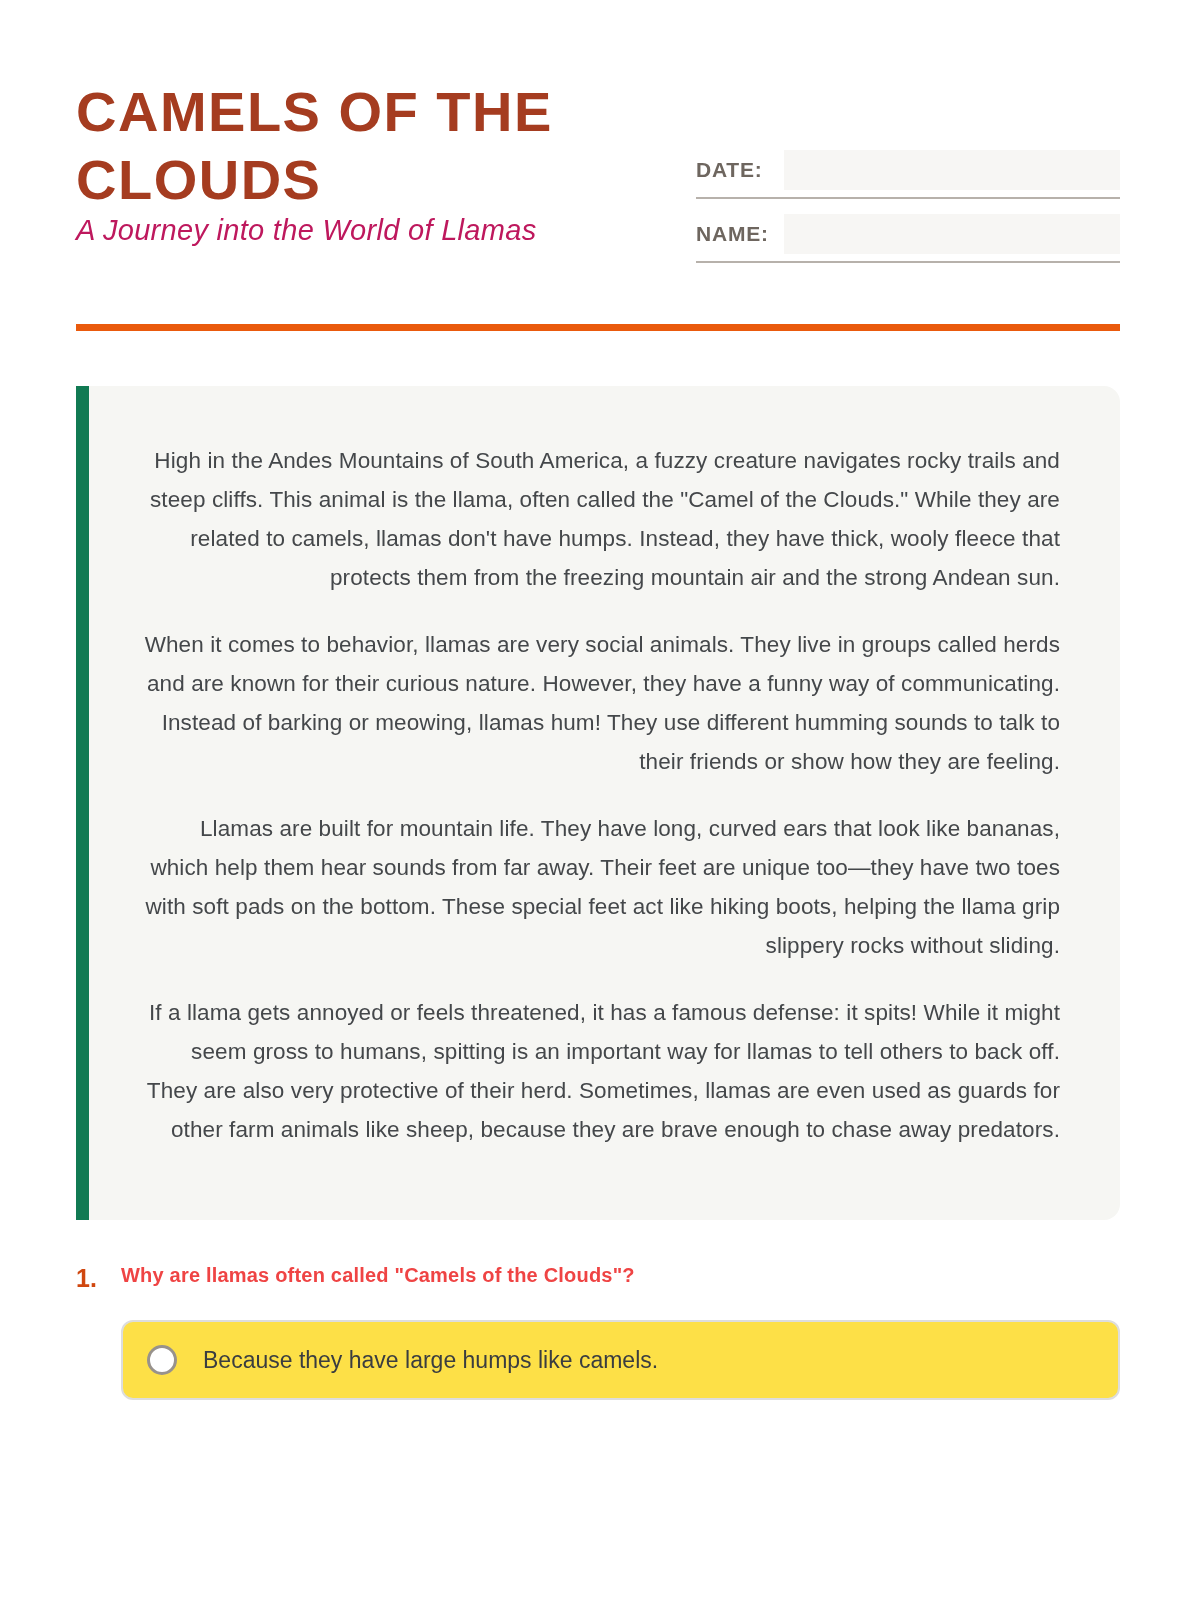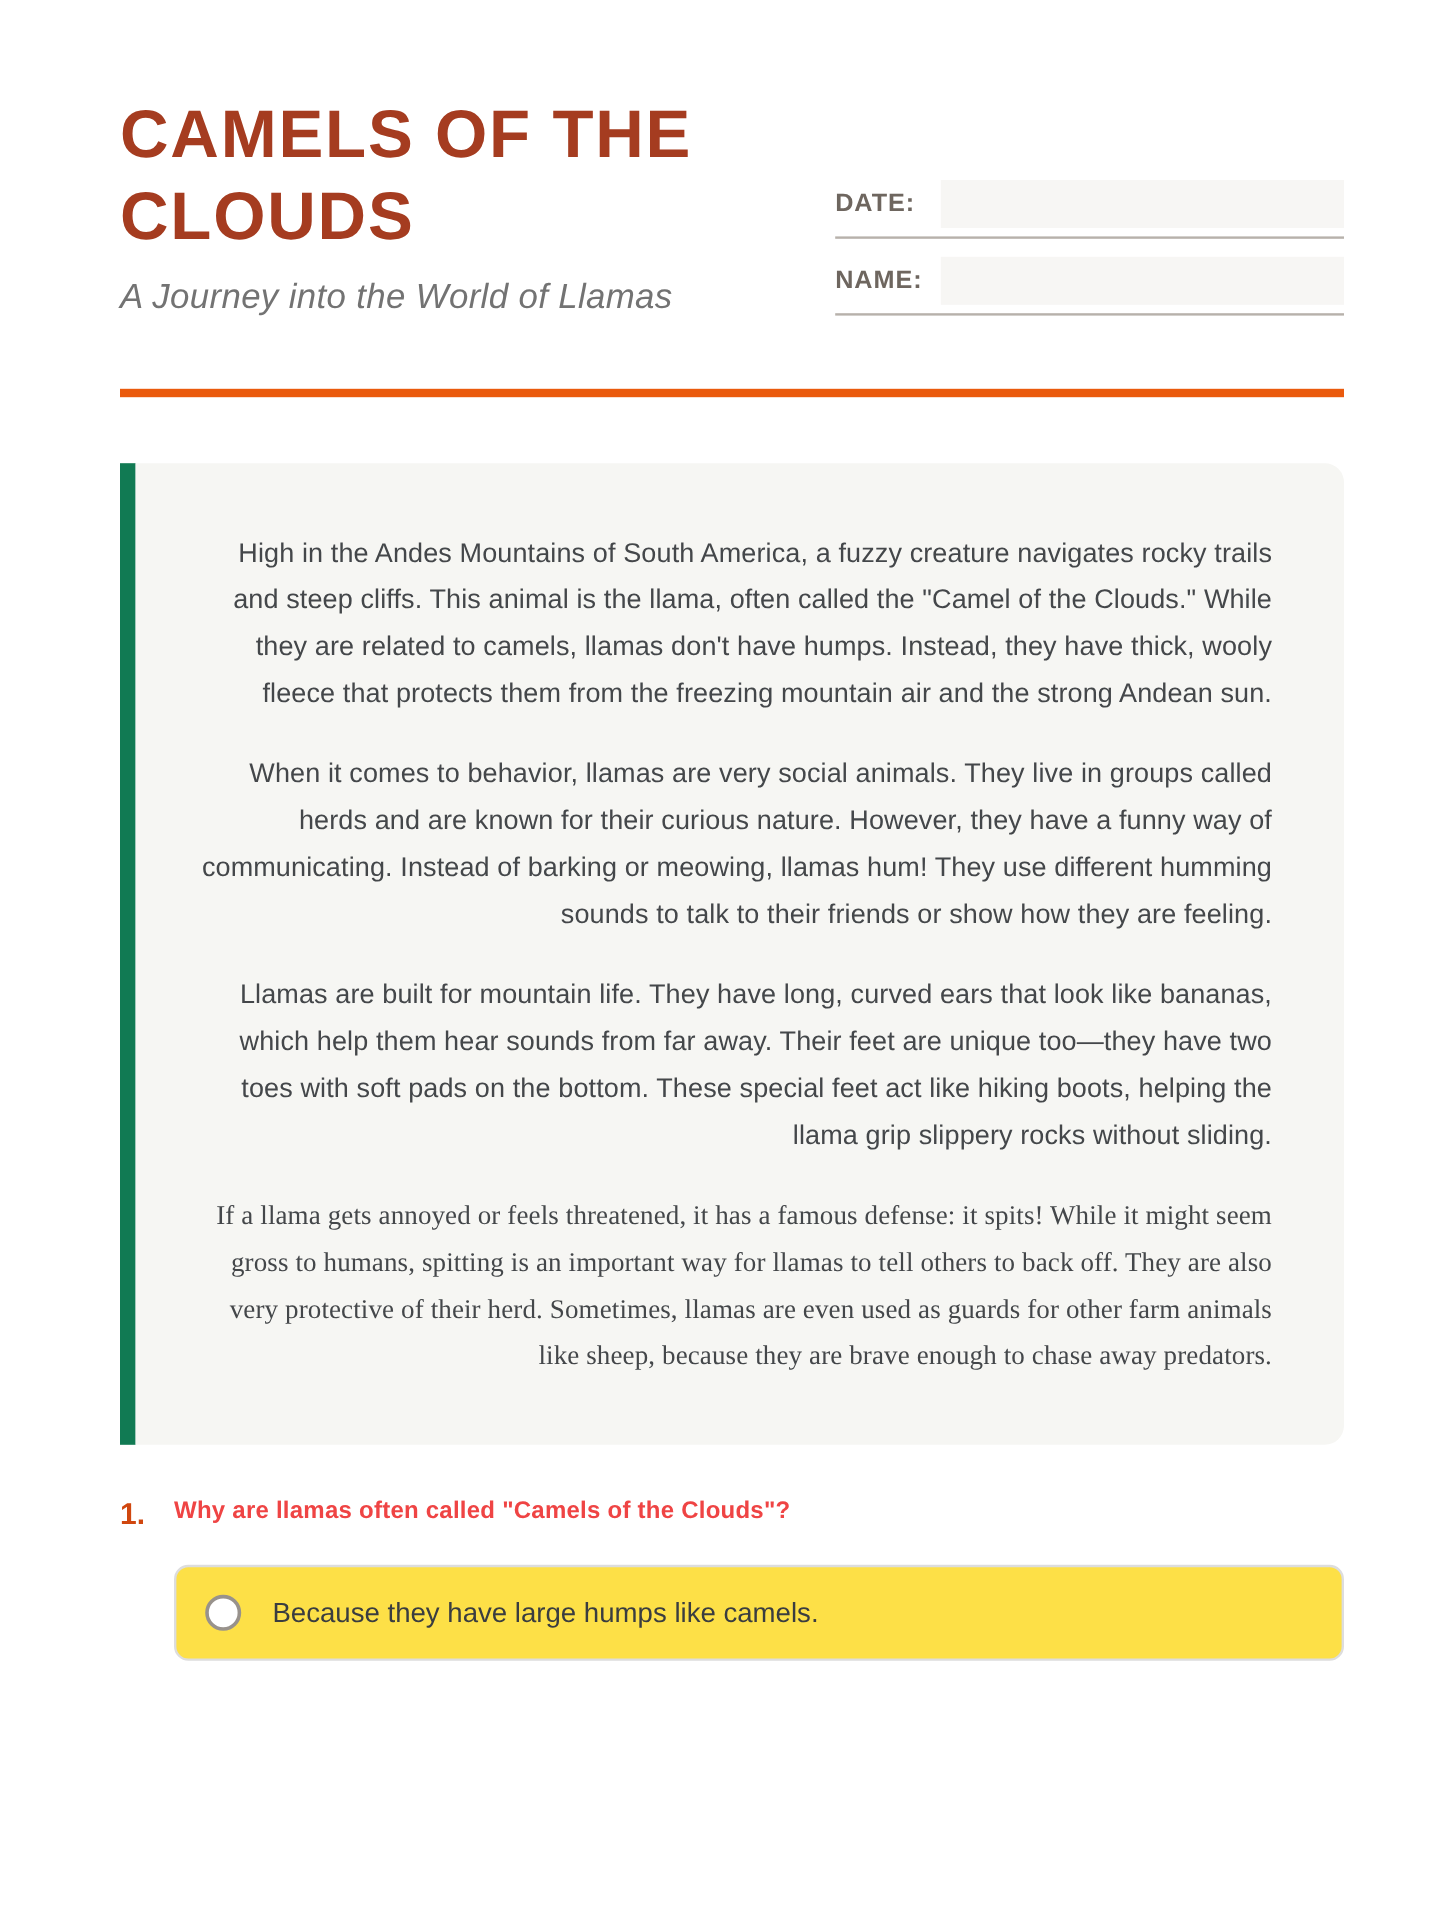--- a/index.html
+++ b/index.html
@@ -12,33 +12,33 @@
     --label-text: #6e665f;
     --field-fill: #f7f6f4;
     --field-underline: #b7b1ab;
     --passage-bg: #f6f6f3;
     --option-border: #dddddd;
     --radio-border: #98928c;
   }
   * { margin:0; padding:0; box-sizing:border-box; }
   html,body { width:1200px; height:1600px; background:#ffffff; overflow:hidden; }
   body { font-family:"Liberation Sans", sans-serif; }
-  .page { width:1200px; height:1224px; padding:78px 80px 0 100px; }
+  .page { width:1200px; height:1224px; padding:78px 80px 0 76px; }
 
   
   .header { display:flex; justify-content:space-between; align-items:flex-start; }
   .title-block { width:560px; }
   .page-title {
     width:525px;
     font-size:56px; line-height:68px; font-weight:800;
     letter-spacing:1.5px; color:var(--title);
   }
   .page-subtitle {
-    margin-top:18px; font-size:29px; font-style:italic;
-    color:#737373; letter-spacing:0.3px;
+    margin-top:0; font-size:29px; font-style:italic;
+    color:#be185d; letter-spacing:0.3px;
   }
   .fields-block { width:424px; padding-top:72px; }
   .field-row {
     display:flex; align-items:center;
     border-bottom:2px solid var(--field-underline);
     padding-bottom:7px; margin-bottom:15px;
   }
   .field-label {
     width:88px; font-size:21px; font-weight:bold;
     letter-spacing:0.8px; color:var(--label-text); flex:none;
@@ -57,21 +57,21 @@
   .passage-bar { width:13px; flex:none; background:var(--green-bar); }
   .passage-body {
     flex:1; background:var(--passage-bg);
     border-radius:0 16px 16px 0;
     padding:55px 60px 55px 52px;
   }
   .passage-body p {
     font-size:22.5px; line-height:39px; color:var(--body-text);
     margin-bottom:28px; letter-spacing:0.1px;
   }
-  .passage-body p:last-child { margin-bottom:0;font-family:Liberation Serif, serif; }
+  .passage-body p:last-child { margin-bottom:16px; }
 
   
   .quiz-header { display:flex; align-items:center; gap:22px; margin-top:92px; }
   .pencil-icon { width:44px; height:44px; color:var(--accent-orange); flex:none; }
   .section-title {
     font-size:42px; font-weight:800; color:var(--heading-text);
     letter-spacing:0.5px;
   }
   .question-row { display:flex; margin-top:44px; }
   .q-num {

